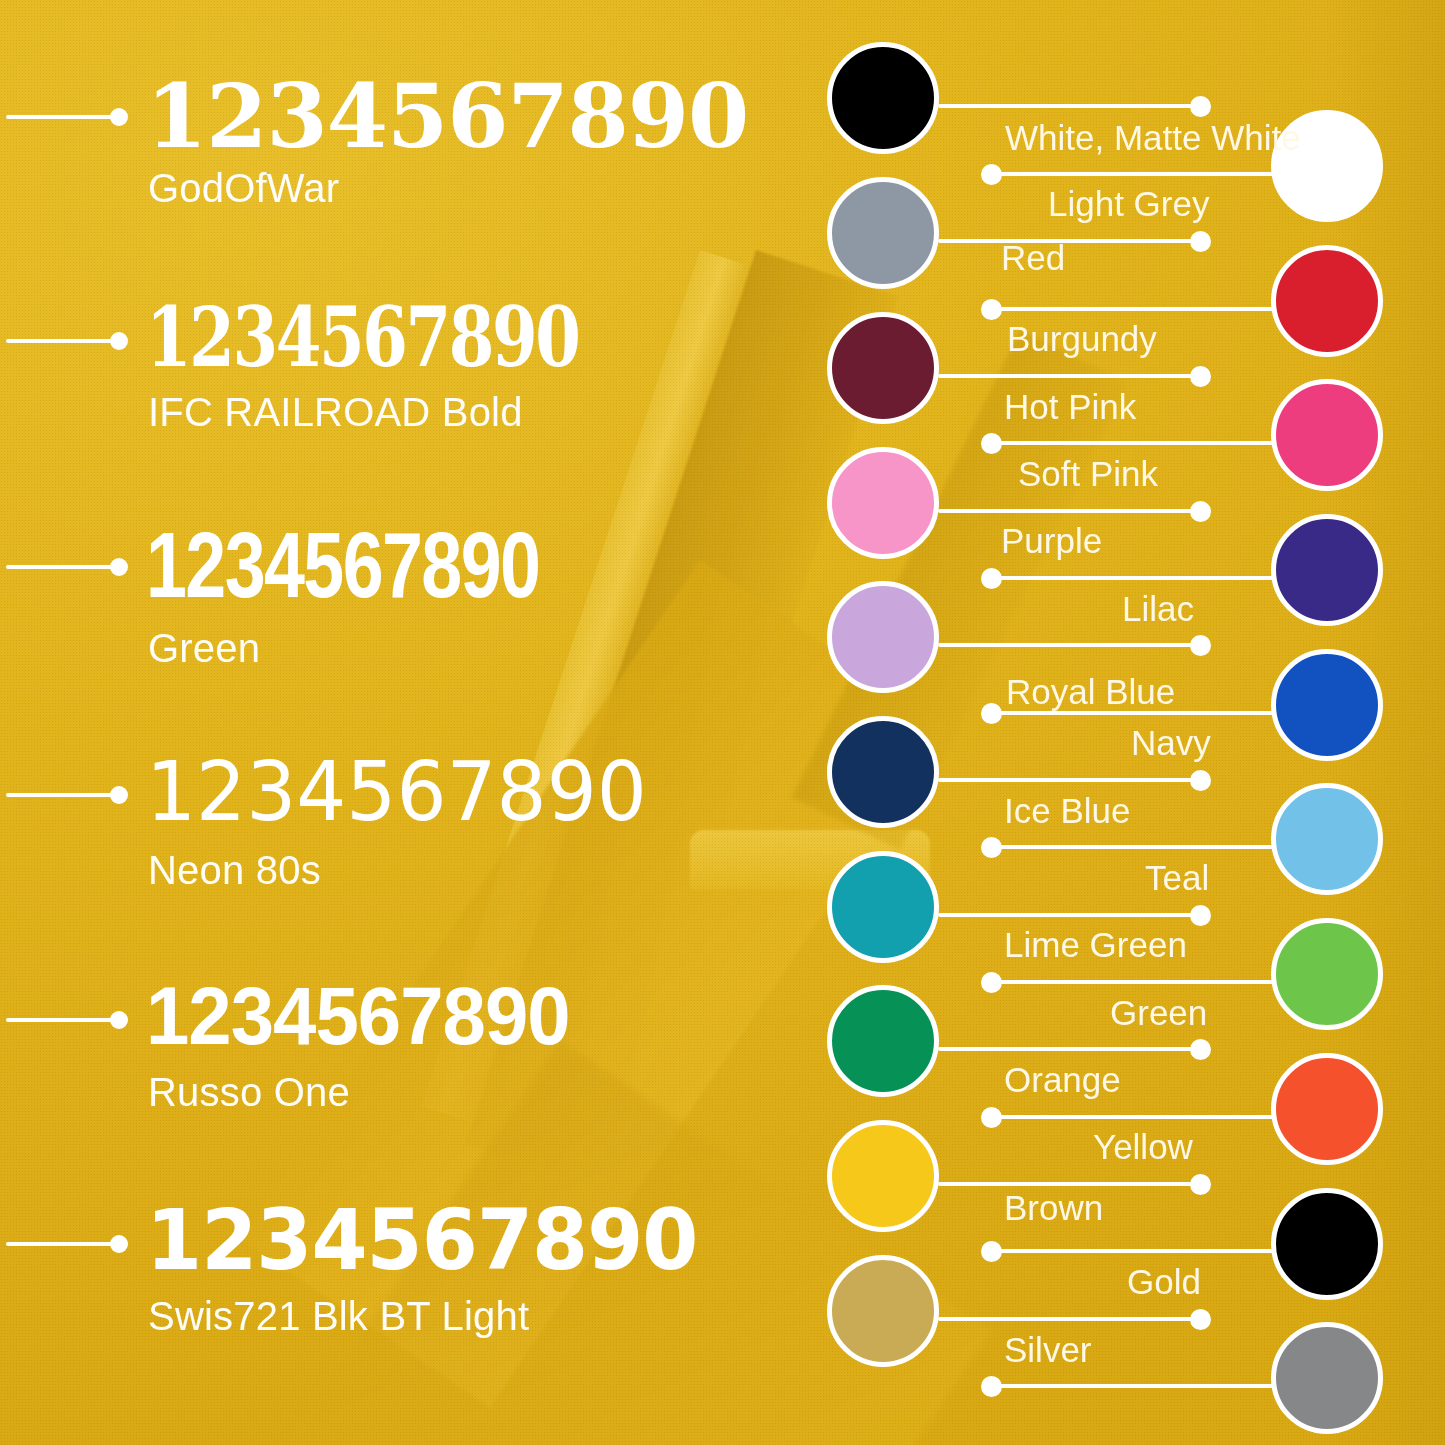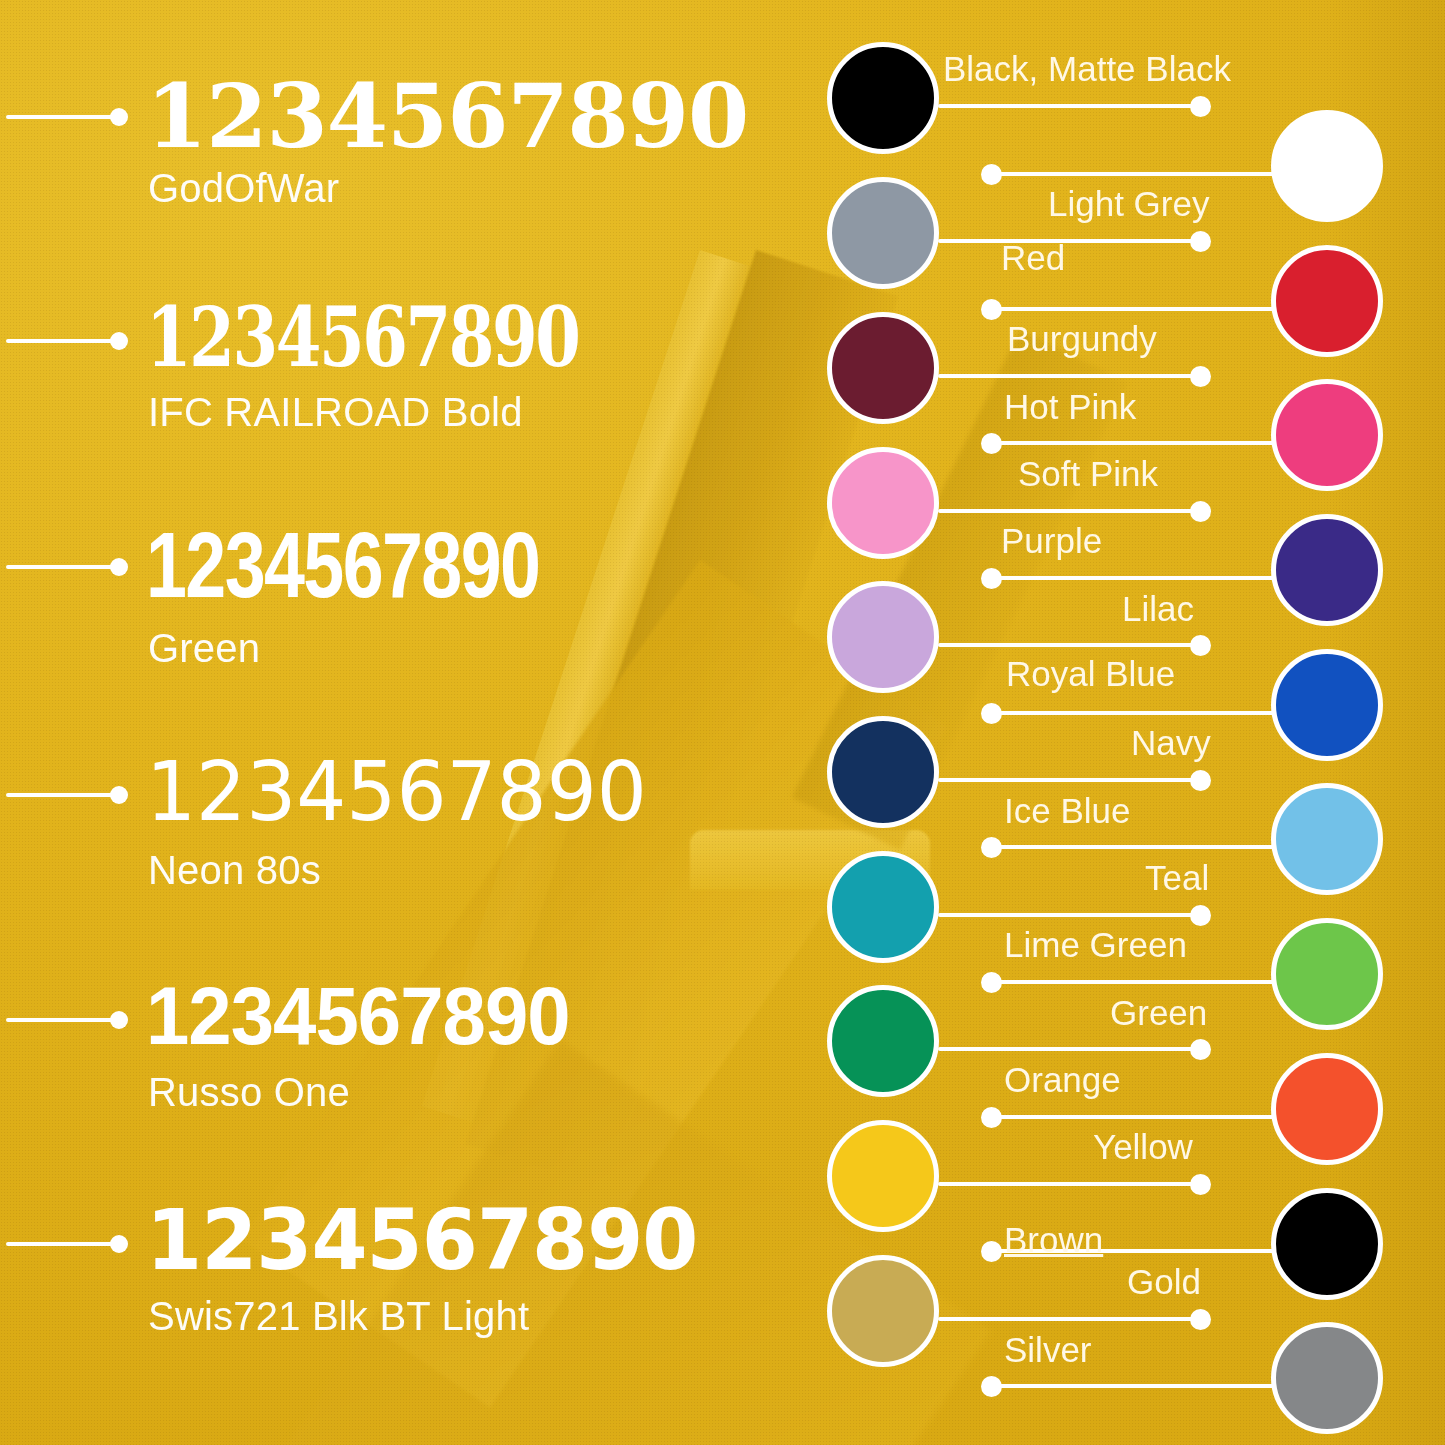--- a/index.html
+++ b/index.html
@@ -135,24 +135,24 @@
         <div class="leader-dot" style="top: 1235px; left: 104px;"></div>
         <div class="numerals s-swis" style="top: 1198px;">1234567890</div>
         <div class="fname" style="top: 1296px;">Swis721 Blk BT Light</div>
       </div>
     </div>
 
   <div class="swatches" id="swatches">
       <div class="dot dot-l" style="top: 42px; background: rgb(0, 0, 0);"></div>
       <div class="conn" style="top: 104px; left: 178px; width: 262px;"></div>
       <div class="conn-end" style="top: 96px; left: 430px;"></div>
-      <div class="clabel" style="top: 51px; left: 183px;">Black, Matte Black</div>
       <div class="dot dot-r" style="top: 110px; background: rgb(255, 255, 255);"></div>
       <div class="conn" style="top: 172px; left: 229px; width: 285px;"></div>
       <div class="conn-end" style="top: 164px; left: 221px;"></div>
+      <div class="clabel" style="top: 120px; left: 245px;">White, Matte White</div>
       <div class="dot dot-l" style="top: 177px; background: rgb(142, 152, 164);"></div>
       <div class="conn" style="top: 239px; left: 178px; width: 262px;"></div>
       <div class="conn-end" style="top: 231px; left: 430px;"></div>
       <div class="clabel" style="top: 186px; left: 288px;">Light Grey</div>
       <div class="dot dot-r" style="top: 245px; background: rgb(217, 31, 46);"></div>
       <div class="conn" style="top: 307px; left: 229px; width: 285px;"></div>
       <div class="conn-end" style="top: 299px; left: 221px;"></div>
       <div class="clabel" style="top: 240px; left: 241px;">Red</div>
       <div class="dot dot-l" style="top: 312px; background: rgb(107, 28, 48);"></div>
       <div class="conn" style="top: 374px; left: 178px; width: 262px;"></div>
@@ -170,21 +170,21 @@
       <div class="conn" style="top: 576px; left: 229px; width: 285px;"></div>
       <div class="conn-end" style="top: 568px; left: 221px;"></div>
       <div class="clabel" style="top: 523px; left: 241px;">Purple</div>
       <div class="dot dot-l" style="top: 581px; background: rgb(201, 167, 220);"></div>
       <div class="conn" style="top: 643px; left: 178px; width: 262px;"></div>
       <div class="conn-end" style="top: 635px; left: 430px;"></div>
       <div class="clabel" style="top: 591px; left: 362px;">Lilac</div>
       <div class="dot dot-r" style="top: 649px; background: rgb(17, 81, 192);"></div>
       <div class="conn" style="top: 711px; left: 229px; width: 285px;"></div>
       <div class="conn-end" style="top: 703px; left: 221px;"></div>
-      <div class="clabel" style="top: 656px; left: 246px; text-align: right;">Royal Blue</div>
+      <div class="clabel" style="top: 674px; left: 246px; text-align: right;">Royal Blue</div>
       <div class="dot dot-l" style="top: 716px; background: rgb(19, 49, 95);"></div>
       <div class="conn" style="top: 778px; left: 178px; width: 262px;"></div>
       <div class="conn-end" style="top: 770px; left: 430px;"></div>
       <div class="clabel" style="top: 725px; left: 371px;">Navy</div>
       <div class="dot dot-r" style="top: 783px; background: rgb(114, 193, 232);"></div>
       <div class="conn" style="top: 845px; left: 229px; width: 285px;"></div>
       <div class="conn-end" style="top: 837px; left: 221px;"></div>
       <div class="clabel" style="top: 793px; left: 244px;">Ice Blue</div>
       <div class="dot dot-l" style="top: 851px; background: rgb(19, 160, 174);"></div>
       <div class="conn" style="top: 913px; left: 178px; width: 262px;"></div>
@@ -202,21 +202,21 @@
       <div class="conn" style="top: 1115px; left: 229px; width: 285px;"></div>
       <div class="conn-end" style="top: 1107px; left: 221px;"></div>
       <div class="clabel" style="top: 1062px; left: 244px;">Orange</div>
       <div class="dot dot-l" style="top: 1120px; background: rgb(245, 200, 26);"></div>
       <div class="conn" style="top: 1182px; left: 178px; width: 262px;"></div>
       <div class="conn-end" style="top: 1174px; left: 430px;"></div>
       <div class="clabel" style="top: 1129px; left: 333px;">Yellow</div>
       <div class="dot dot-r" style="top: 1188px; background: rgb(0, 0, 0);"></div>
       <div class="conn" style="top: 1249px; left: 229px; width: 285px;"></div>
       <div class="conn-end" style="top: 1241px; left: 221px;"></div>
-      <div class="clabel" style="top: 1222px; left: 244px; text-decoration: underline;">Brown</div>
+      <div class="clabel" style="top: 1190px; left: 244px;">Brown</div>
       <div class="dot dot-l" style="top: 1255px; background: rgb(200, 171, 84);"></div>
       <div class="conn" style="top: 1317px; left: 178px; width: 262px;"></div>
       <div class="conn-end" style="top: 1309px; left: 430px;"></div>
       <div class="clabel" style="top: 1264px; left: 367px;">Gold</div>
       <div class="dot dot-r" style="top: 1322px; background: rgb(133, 135, 137);"></div>
       <div class="conn" style="top: 1384px; left: 229px; width: 285px;"></div>
       <div class="conn-end" style="top: 1376px; left: 221px;"></div>
       <div class="clabel" style="top: 1332px; left: 244px;">Silver</div>
     </div>
 

